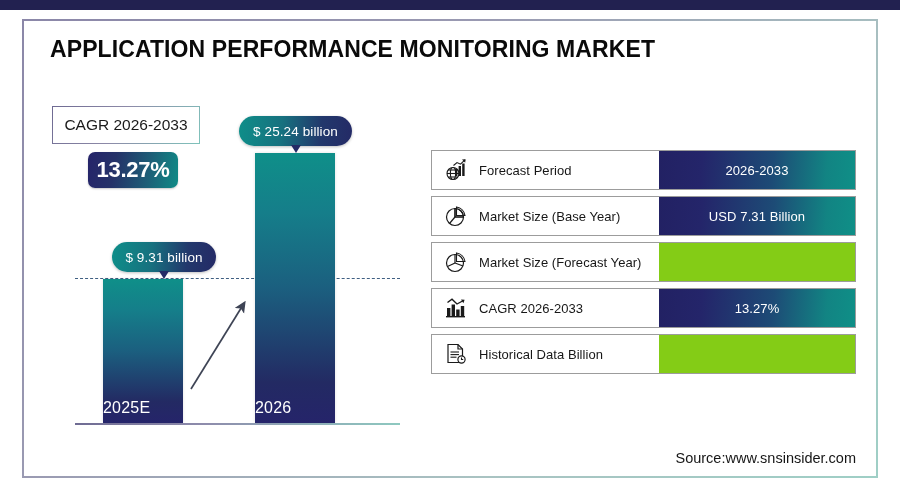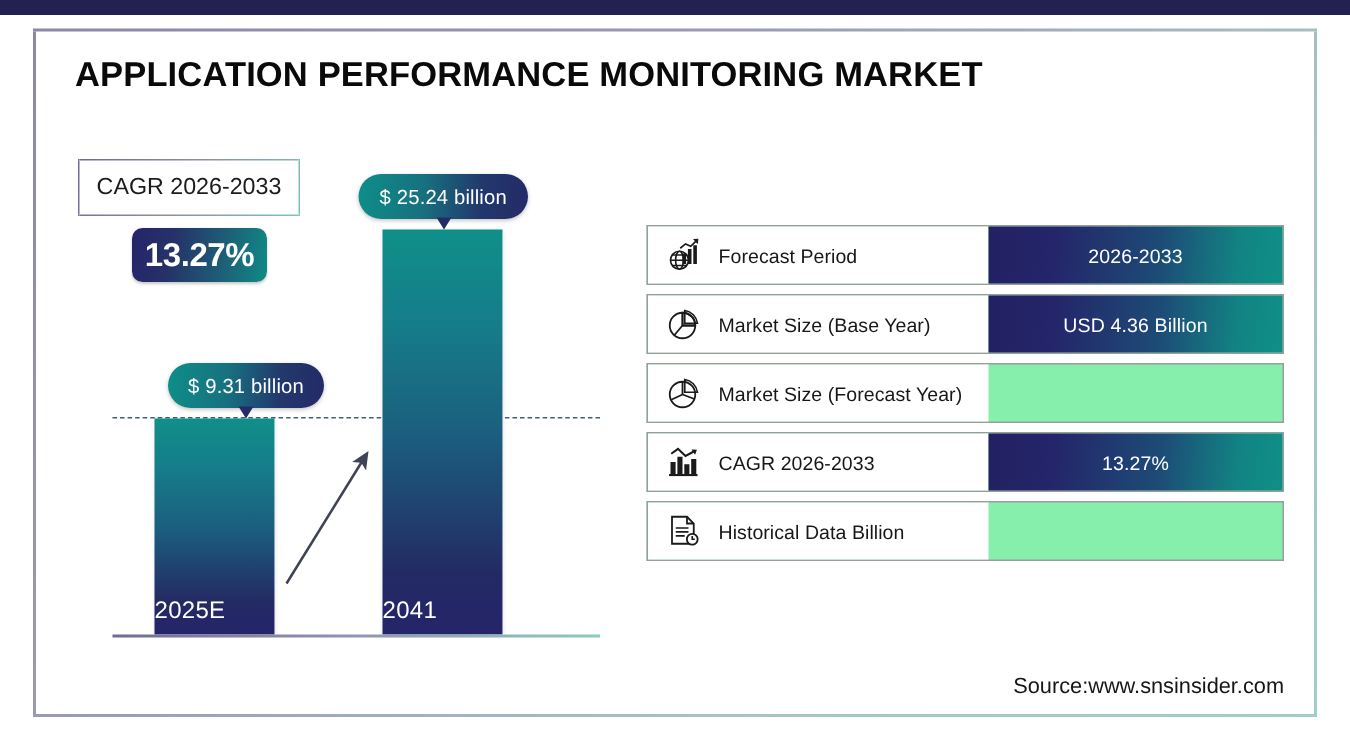--- a/index.html
+++ b/index.html
@@ -165,21 +165,21 @@
     left: 431px; top: 150px;
     width: 425px;
   }
   .spec-row {
     display: flex;
     align-items: stretch;
     height: 40px;
     margin-bottom: 6px;
     border: 1px solid #9c9c9c;
     box-sizing: border-box;
-    background: #86efac;
+    background: #84cc16;
   }
   .spec-left {
     width: 227px;
     display: flex;
     align-items: center;
     box-sizing: border-box;
     padding-left: 9px;
     background: #ffffff;
   }
   .spec-icon {
@@ -237,21 +237,21 @@
 
 <div id="chart">
 
   <div class="dashline"></div>
 
   <div class="bar" id="bar-2025">
     <div class="bar-label">2025E</div>
   </div>
 
   <div class="bar" id="bar-2033">
-    <div class="bar-label">2041</div>
+    <div class="bar-label">2026</div>
   </div>
 
   <div class="bubble" id="bubble-2025">
     <span class="bubble-text">$ 9.31 billion</span>
   </div>
   <div class="bubble" id="bubble-2033">
     <span class="bubble-text">$ 25.24 billion</span>
   </div>
 
   <svg id="growth-arrow" viewBox="0 0 70 100">
@@ -305,21 +305,21 @@
             <line x1="12" y1="14" x2="20.5" y2="14"></line>
             <line x1="12" y1="14" x2="6.5" y2="20.5"></line>
             <path d="M12 5.5 A8.5 8.5 0 0 1 20.5 14 L12 14 Z" fill="none"></path>
             <path d="M13.5 4 A10 10 0 0 1 22 12.5 L13.5 12.5 Z" fill="none" stroke-width="1.1"></path>
           </g>
         </svg>
       </span>
       <span class="spec-label">Market Size (Base Year)</span>
     </div>
     <div class="spec-right">
-      <span class="spec-value">USD 4.36 Billion</span>
+      <span class="spec-value">USD 7.31 Billion</span>
     </div>
   </div>
 
   <div class="spec-row">
     <div class="spec-left">
       <span class="spec-icon">
         <svg width="26" height="26" viewBox="0 0 26 26">
           <g fill="none" stroke="#1a1a1a" stroke-width="1.2">
             <circle cx="12" cy="14" r="8.5"></circle>
             <line x1="12" y1="14" x2="12" y2="5.5"></line>

